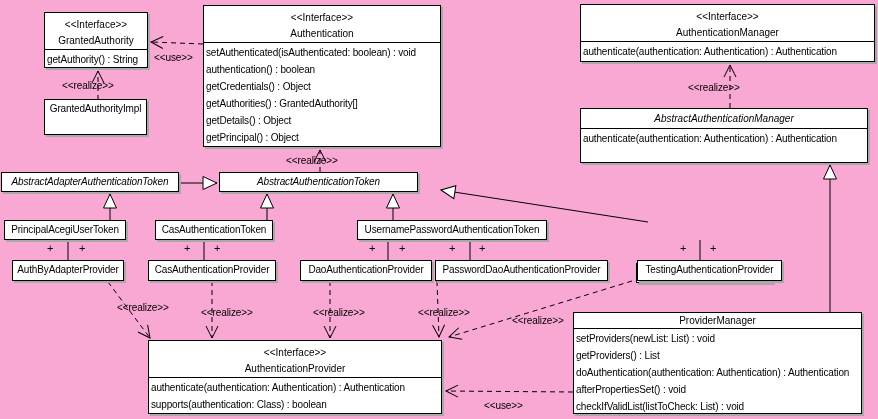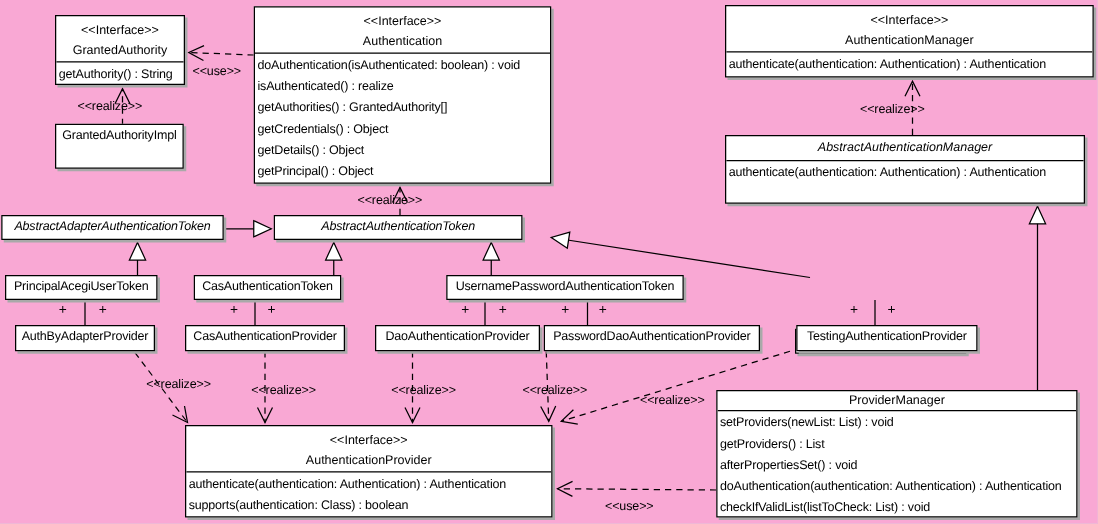--- a/index.html
+++ b/index.html
@@ -78,24 +78,24 @@
   </div>
 
   <div class="box label-only" style="left:44px;top:99px;width:103px;height:36px;text-align:center;">GrantedAuthorityImpl</div>
 
   <div class="box" style="left:203px;top:5px;width:238px;height:142px;">
     <div class="hdr two">
       <div class="stereo">&lt;&lt;Interface&gt;&gt;</div>
       <div class="cname">Authentication</div>
     </div>
     <div class="methods">
-      <div class="m">doAuthentication(isAuthenticated: boolean) : void</div>
-      <div class="m">isAuthenticated() : realize</div>
+      <div class="m">setAuthenticated(isAuthenticated: boolean) : void</div>
+      <div class="m">authentication() : boolean</div>
+      <div class="m">getCredentials() : Object</div>
       <div class="m">getAuthorities() : GrantedAuthority[]</div>
-      <div class="m">getCredentials() : Object</div>
       <div class="m">getDetails() : Object</div>
       <div class="m">getPrincipal() : Object</div>
     </div>
   </div>
 
   <div class="box" style="left:580px;top:4px;width:295px;height:58px;">
     <div class="hdr two">
       <div class="stereo">&lt;&lt;Interface&gt;&gt;</div>
       <div class="cname">AuthenticationManager</div>
     </div>
@@ -137,22 +137,22 @@
       <div class="m">authenticate(authentication: Authentication) : Authentication</div>
       <div class="m">supports(authentication: Class) : boolean</div>
     </div>
   </div>
 
   <div class="box" style="left:573px;top:312px;width:289px;height:102px;">
     <div class="hdr" style="line-height:15px;"><span>ProviderManager</span></div>
     <div class="methods">
       <div class="m">setProviders(newList: List) : void</div>
       <div class="m">getProviders() : List</div>
+      <div class="m">doAuthentication(authentication: Authentication) : Authentication</div>
       <div class="m">afterPropertiesSet() : void</div>
-      <div class="m">doAuthentication(authentication: Authentication) : Authentication</div>
       <div class="m">checkIfValidList(listToCheck: List) : void</div>
     </div>
   </div>
 
   <div class="edge-label" style="left:154px;top:52px;">&lt;&lt;use&gt;&gt;</div>
   <div class="edge-label" style="left:62px;top:80px;">&lt;&lt;realize&gt;&gt;</div>
   <div class="edge-label" style="left:286px;top:155px;">&lt;&lt;realize&gt;&gt;</div>
   <div class="edge-label" style="left:688px;top:82px;">&lt;&lt;realize&gt;&gt;</div>
   <div class="edge-label" style="left:117px;top:302px;">&lt;&lt;realize&gt;&gt;</div>
   <div class="edge-label" style="left:201px;top:307px;">&lt;&lt;realize&gt;&gt;</div>

